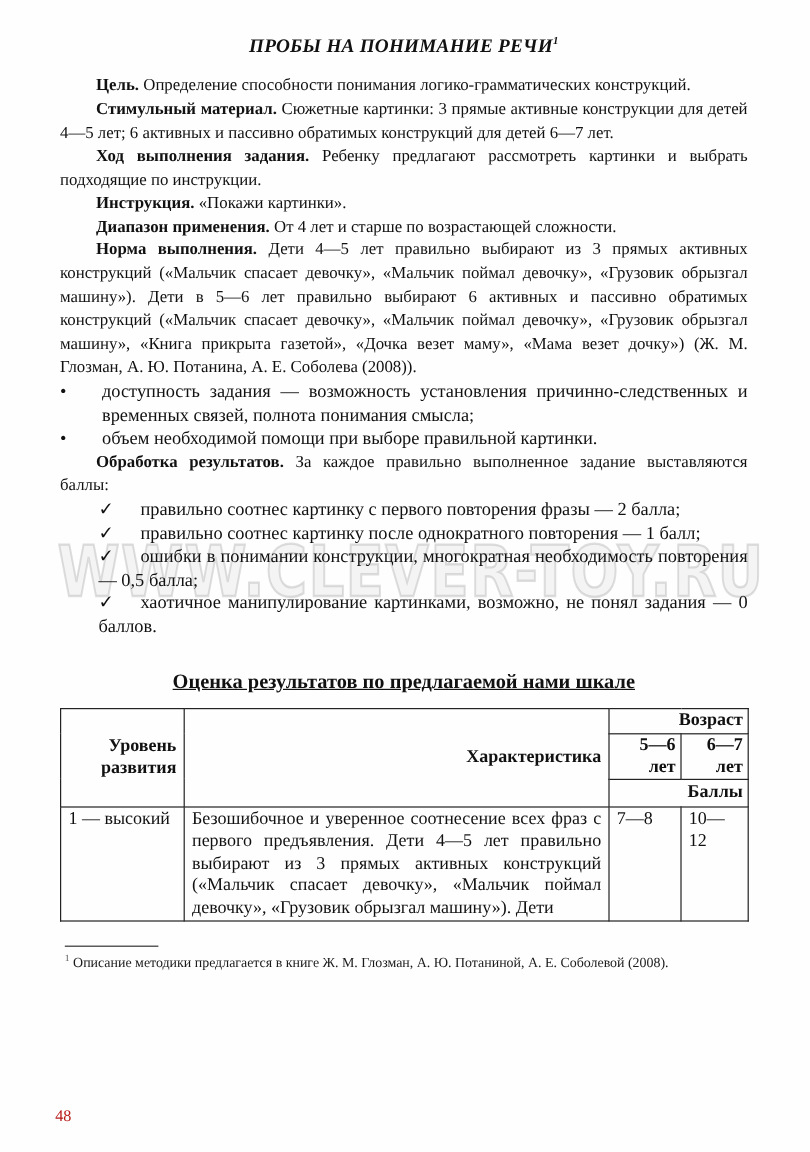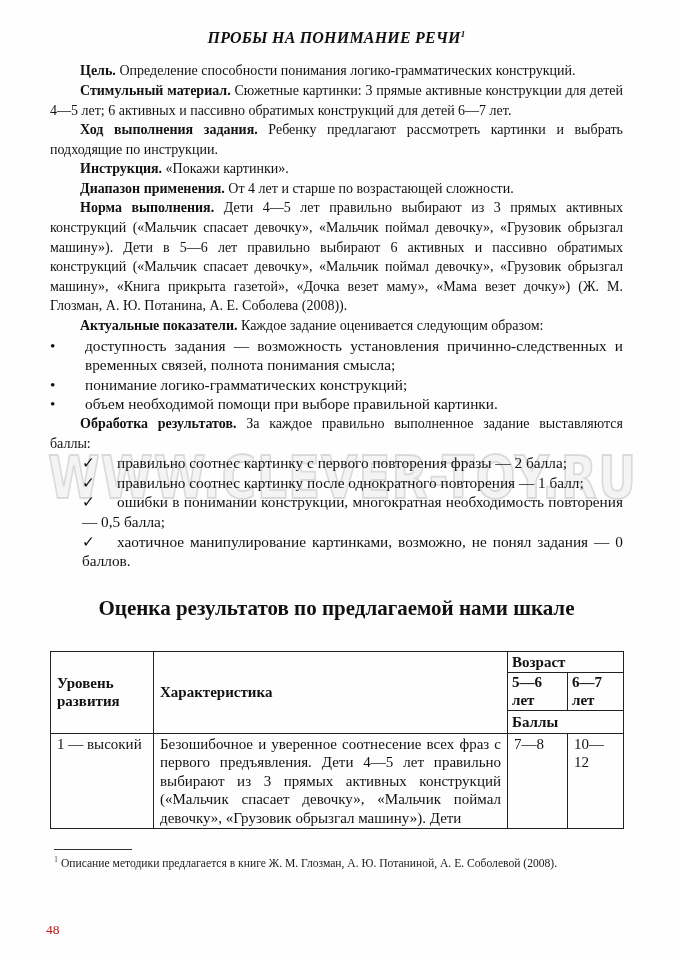--- a/index.html
+++ b/index.html
@@ -40,40 +40,41 @@
     line-height: 19.6px;
     text-align: justify;
     margin: 0;
     padding-left: 32px;
   }
   .li.bullet { padding-left: 35px; text-indent: -35px; }
   .li.bullet .marker { display: inline-block; width: 35px; text-indent: 0; }
   .li.check { text-indent: 0; }
   .li.check .marker { display: inline-block; width: 35px; }
   .table-caption {
-    font-size: 21px;
+    font-size: 17px;
     font-weight: bold;
     text-align: center;
-    margin: 25px 0 30px 0;
+    margin: 25px 0 12px 0;
+    text-decoration: underline;
   }
   table.results {
     width: 100%;
     border-collapse: collapse;
     table-layout: fixed;
     font-size: 15px;
     line-height: 18.5px;
   }
   table.results th, table.results td {
     border: 1.4px solid #222;
     padding: 1px 6px;
     box-sizing: border-box;
   }
   table.results th {
     font-weight: bold;
-    text-align: left;
+    text-align: right;
     vertical-align: middle;
   }
   tr.row-age-group th.age-group-cell { height: 21px; padding: 0 4px; }
   tr.row-ages th { height: 37px; padding: 0 4px; white-space: pre-line; }
   tr.row-scores th { height: 23px; padding: 0 4px; }
   table.results td {
     vertical-align: top;
     text-align: left;
     height: 92px;
   }
@@ -135,24 +136,22 @@
     <p class="para"><b>Стимульный материал.</b> <span>Сюжетные картинки: 3 прямые активные конструкции для детей 4—5 лет; 6 активных и пассивно обратимых конструкций для детей 6—7 лет.</span></p>
 
     <p class="para"><b>Ход выполнения задания.</b> <span>Ребенку предлагают рассмотреть картинки и выбрать подходящие по инструкции.</span></p>
 
     <p class="para"><b>Инструкция.</b> <span>«Покажи картинки».</span></p>
 
     <p class="para"><b>Диапазон применения.</b> <span>От 4 лет и старше по возрастающей сложности.</span></p>
 
     <p class="para"><b>Норма выполнения.</b> <span>Дети 4—5 лет правильно выбирают из 3 прямых активных конструкций («Мальчик спасает девочку», «Мальчик поймал девочку», «Грузовик обрызгал машину»). Дети в 5—6 лет правильно выбирают 6 активных и пассивно обратимых конструкций («Мальчик спасает девочку», «Мальчик поймал девочку», «Грузовик обрызгал машину», «Книга прикрыта газетой», «Дочка везет маму», «Мама везет дочку») (Ж. М. Глозман, А. Ю. Потанина, А. Е. Соболева (2008)).</span></p>
 
-    <p class="para"><b>Актуальные показатели.</b> <span>Каждое задание оценивается следующим образом:</span></p>
 
     <div class="li bullet"><span class="marker">•</span><span>доступность задания — возможность установления причинно-следственных и временных связей, полнота понимания смысла;</span></div>
-    <div class="li bullet"><span class="marker">•</span><span>понимание логико-грамматических конструкций;</span></div>
     <div class="li bullet"><span class="marker">•</span><span>объем необходимой помощи при выборе правильной картинки.</span></div>
 
     <p class="para"><b>Обработка результатов.</b> <span>За каждое правильно выполненное задание выставляются баллы:</span></p>
 
     <div class="li check"><span class="marker">✓</span><span>правильно соотнес картинку с первого повторения фразы — 2 балла;</span></div>
     <div class="li check"><span class="marker">✓</span><span>правильно соотнес картинку после однократного повторения — 1 балл;</span></div>
     <div class="li check"><span class="marker">✓</span><span>ошибки в понимании конструкции, многократная необходимость повторения — 0,5 балла;</span></div>
     <div class="li check"><span class="marker">✓</span><span>хаотичное манипулирование картинками, возможно, не понял задания — 0 баллов.</span></div>
 
     <div class="table-caption">Оценка результатов по предлагаемой нами шкале</div>

